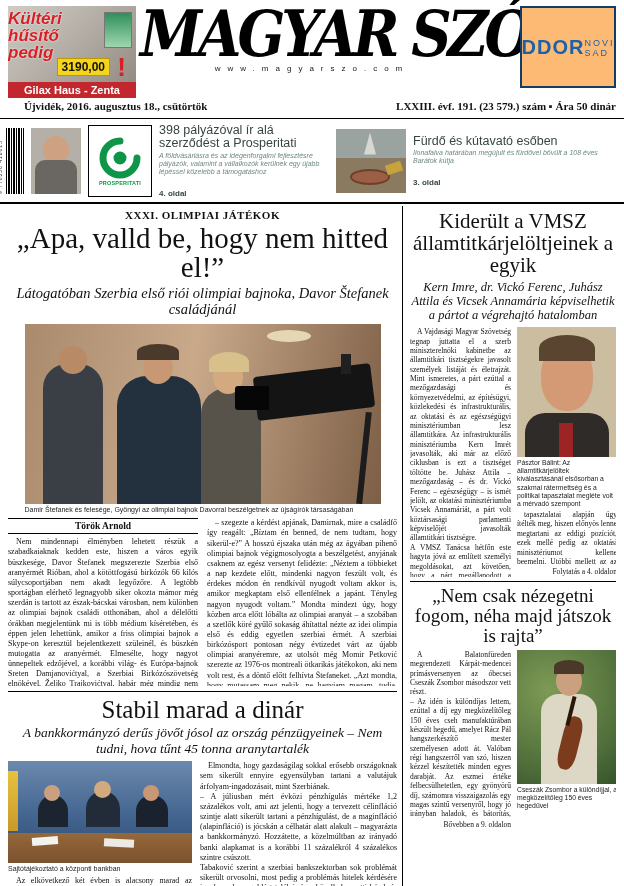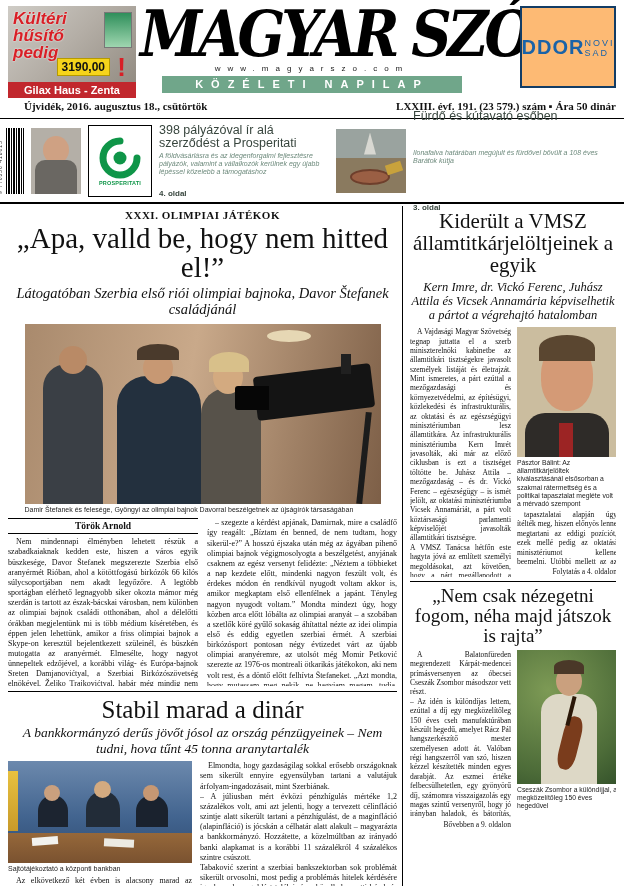--- a/index.html
+++ b/index.html
@@ -3,21 +3,21 @@
 <meta charset="utf-8">
 <style>
   html,body{margin:0;padding:0;background:#e9e9e9;}
   .page{position:relative;width:624px;height:886px;background:#fff;margin:0 auto;
         overflow:hidden;font-family:"Liberation Sans",sans-serif;color:#111;}
   
   .header{position:absolute;top:0;left:0;width:624px;height:118px;}
   .ad{position:absolute;left:8px;top:6px;width:128px;height:92px;overflow:hidden;
       background:linear-gradient(135deg,#cfccc6 0%,#b4aea6 45%,#8e877d 100%);}
   .ad-line{font-family:"Liberation Sans",sans-serif;font-weight:bold;font-style:italic;
-      color:#d81f26;font-size:17px;line-height:1.0;padding-left:5px;text-shadow:0 0 2px #fff;}
+      color:#d81f26;font-size:17px;line-height:1.0;text-shadow:0 0 2px #fff;}
   .ad-lines{padding-top:4px;}
   .ad-price{position:absolute;right:26px;top:52px;background:#f6d41b;color:#111;
       font-weight:bold;font-size:12px;padding:1px 4px;border:1px solid #b59a00;}
   .ad-excl{position:absolute;right:10px;top:46px;color:#d81f26;font-weight:bold;font-size:26px;}
   .ad-foot{position:absolute;left:0;bottom:0;width:100%;background:#c1272d;color:#fff;
       font-weight:bold;font-size:11px;text-align:center;padding:2px 0;}
   .ad-prod{position:absolute;right:4px;top:6px;width:26px;height:34px;
       background:linear-gradient(#2f8f5b,#9fd6b0);border:1px solid #777;}
   .masthead{position:absolute;left:140px;top:2px;width:344px;text-align:center;}
   .mast-title{font-family:"DejaVu Serif","Liberation Serif",serif;font-weight:bold;font-style:italic;
@@ -113,21 +113,20 @@
       </div>
       <div class="ad-prod"></div>
       <div class="ad-price">3190,00</div>
       <div class="ad-excl">!</div>
       <div class="ad-foot">Gilax Haus - Zenta</div>
     </div>
 
     <div class="masthead">
       <div class="mast-title">MAGYAR SZÓ</div>
       <div class="mast-url">www.magyarszo.com</div>
-      <div class="mast-bar">KÖZÉLETI NAPILAP</div>
     </div>
 
     <div class="ddor">
       <svg width="34" height="34" viewBox="0 0 34 34">
         <rect x="3" y="3" width="28" height="28" rx="4" fill="none" stroke="#1a63a8" stroke-width="4"></rect>
         <rect x="16" y="8" width="10" height="10" fill="#1a63a8"></rect>
         <rect x="11" y="14" width="6" height="12" fill="#1a63a8"></rect>
       </svg>
       <div class="ddor-name">DDOR</div>
       <div class="ddor-city">NOVI SAD</div>
@@ -160,21 +159,21 @@
       <div class="t-title">398 pályázóval ír alá szerződést a Prosperitati</div>
       <div class="t-sub">A földvásárlásra és az idegenforgalmi fejlesztésre pályázók, valamint a vállalkozók kerülnek egy újabb lépéssel közelebb a támogatáshoz</div>
       <div class="t-page">4. oldal</div>
     </div>
 
     <div class="t-photo" style="width:70px;height:64px;background:linear-gradient(#9aa39f 0 45%,#8a7a5f 45% 100%);">
       <div class="blob" style="left:28px;top:4px;width:12px;height:22px;background:#d8d8d2;clip-path:polygon(50% 0,100% 100%,0 100%);"></div>
       <div class="blob" style="left:14px;top:40px;width:40px;height:16px;border-radius:50%;background:#9a5f44;border:2px solid #6e3f2c;box-sizing:border-box;"></div>
       <div class="blob" style="left:50px;top:34px;width:16px;height:10px;background:#c8a23c;transform:rotate(-18deg);"></div>
     </div>
-    <div class="t-col" style="flex:1;gap:25px;">
+    <div class="t-col" style="flex:1;">
       <div class="t-title">Fürdő és kútavató esőben</div>
       <div class="t-sub">Ilonafalva határában megújult és fürdővel bővült a 108 éves Barátok kútja</div>
       <div class="t-page">3. oldal</div>
     </div>
   </div>
   <div class="band-rule"></div>
 
   <div class="main">
 
     <div class="col-left">

